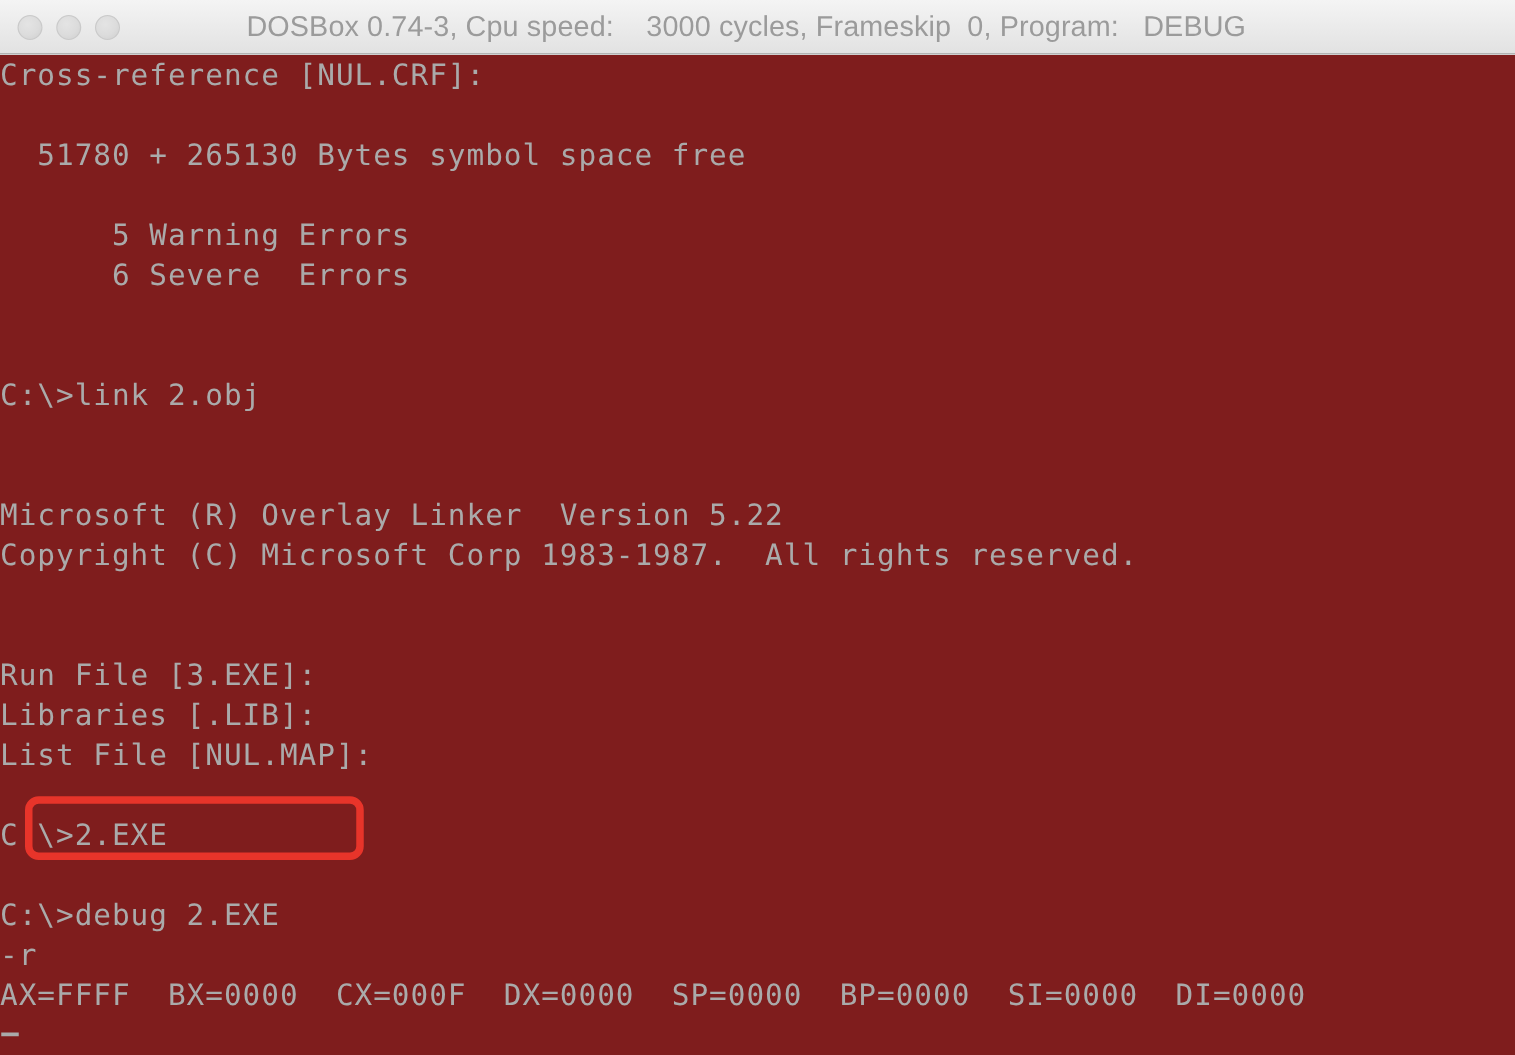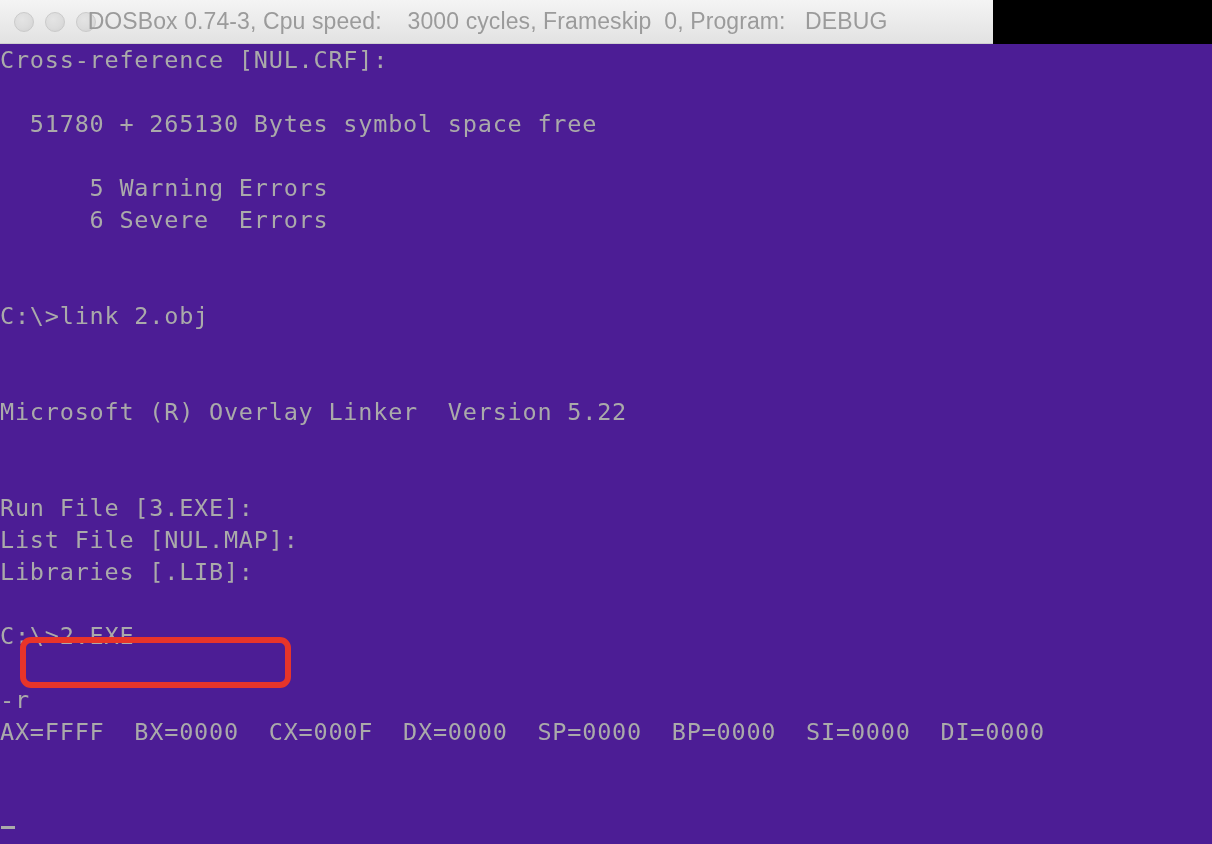--- a/index.html
+++ b/index.html
@@ -17,21 +17,21 @@
     width: 1212px;
     height: 844px;
     background: #000000;
     overflow: hidden;
   }
 
   
   .titlebar {
     position: absolute;
     left: 0; top: 0;
-    width: 993px;
+    width: 1212px;
     height: 44px;
     background: linear-gradient(to bottom, #f4f4f4 0%, #eaeaea 55%, #e2e2e2 100%);
     border-bottom: 1px solid #cfcfcf;
     display: flex;
     align-items: center;
     overflow: hidden;
   }
 
   .traffic-lights {
     display: flex;
@@ -63,21 +63,21 @@
     overflow: hidden;
     text-overflow: clip;
   }
 
   
   .console {
     position: absolute;
     left: 0; top: 44px;
     width: 1212px;
     height: 800px;
-    background: #4c1d95;
+    background: #7f1d1d;
     padding: 0;
     overflow: hidden;
   }
 
   .console-line {
     position: relative;
     height: 32px;
     line-height: 32px;
     font-family: "DejaVu Sans Mono", "Liberation Mono", monospace;
     font-size: 23.5px;
@@ -133,28 +133,30 @@
     <div class="console-line">  51780 + 265130 Bytes symbol space free</div>
     <div class="console-line"></div>
     <div class="console-line">      5 Warning Errors</div>
     <div class="console-line">      6 Severe  Errors</div>
     <div class="console-line"></div>
     <div class="console-line"></div>
     <div class="console-line">C:\&gt;link 2.obj</div>
     <div class="console-line"></div>
     <div class="console-line"></div>
     <div class="console-line">Microsoft (R) Overlay Linker  Version 5.22</div>
+    <div class="console-line">Copyright (C) Microsoft Corp 1983-1987.  All rights reserved.</div>
     <div class="console-line"></div>
     <div class="console-line"></div>
     <div class="console-line">Run File [3.EXE]:</div>
+    <div class="console-line">Libraries [.LIB]:</div>
     <div class="console-line">List File [NUL.MAP]:</div>
-    <div class="console-line">Libraries [.LIB]:</div>
     <div class="console-line"></div>
     <div class="console-line">C:\&gt;2.EXE</div>
     <div class="console-line"></div>
+    <div class="console-line">C:\&gt;debug 2.EXE</div>
     <div class="console-line">-r</div>
     <div class="console-line">AX=FFFF  BX=0000  CX=000F  DX=0000  SP=0000  BP=0000  SI=0000  DI=0000</div>
 
     <div class="annot-box"></div>
 
     <div class="cursor-underscore"></div>
 
   </div>
 </div>
 

